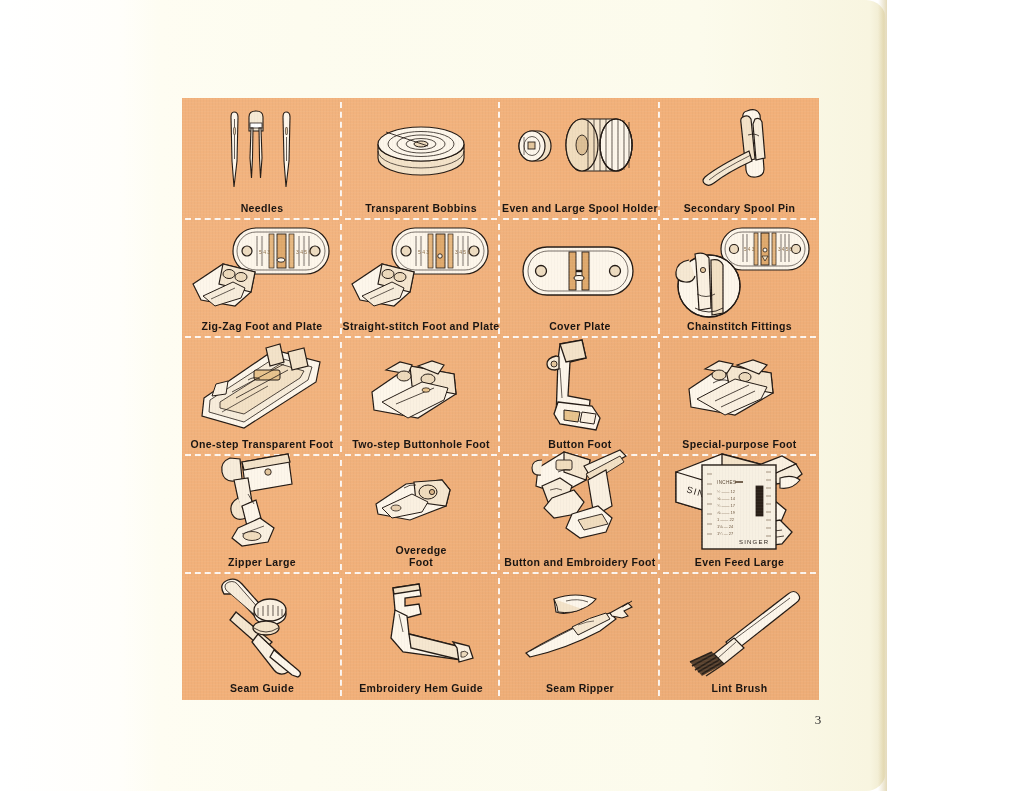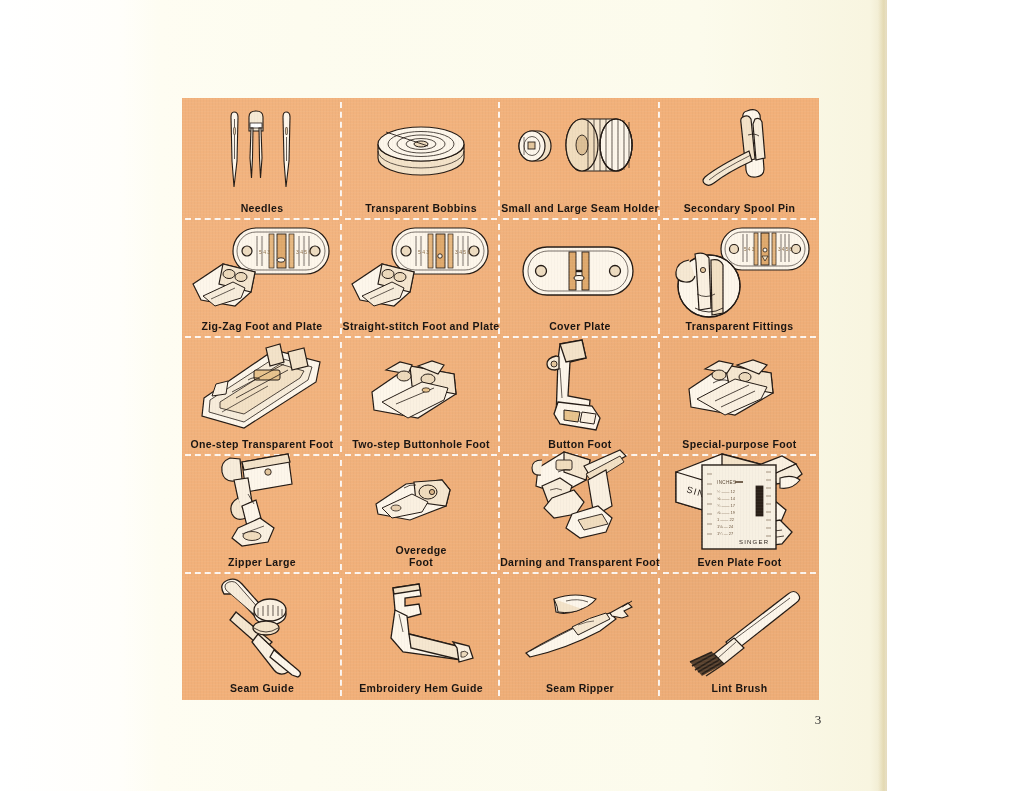--- a/index.html
+++ b/index.html
@@ -24,20 +24,21 @@
   
   #page {
     position: absolute;
     left: 0px;
     top: 0px;
     width: 886px;
     height: 791px;
     background: linear-gradient(to right,
         #ffffff 0px, #fffefa 120px, #fefdf2 160px,
         #fdfcef 300px, #fcfbec 700px, #f8f5e0 870px, #efe9cd 884px, #ffffff 886px);
+    border-radius: 20px;
   }
 
   
   #page-edge {
     position: absolute;
     left: 878px; top: 0;
     width: 9px; height: 791px;
     background: linear-gradient(to right, rgba(214,199,150,0.0), rgba(206,188,130,0.55));
   }
 
@@ -217,21 +218,21 @@
                   <path d="M96 12 l0 52"></path>
                     <path d="M102 12 l0 52"></path>
                     <path d="M108 12 l0 52"></path>
                   <path d="M114 13 l0 50"></path>
                     <path d="M119 15 l0 46"></path>
                 </g>
                 <ellipse cx="106" cy="38" rx="16" ry="26" fill="none" stroke-width="1.2"></ellipse>
               </g>
             </svg>
           </div>
-          <div class="caption">Small and Large Seam Holder</div>
+          <div class="caption">Even and Large Spool Holder</div>
         </div>
 
         <div class="cell sep-bottom">
           <div class="art">
             <svg width="110" height="90" viewBox="0 0 110 90">
               <g stroke="#231a14" stroke-width="1.2" fill="#fdf6ea">
                 <path d="M62 6 q10 -4 13 4 l4 54 q0 7 -8 8 q-9 1 -10 -7 l-3 -52 q-1 -6 4 -7z"></path>
                 <path d="M58 12 q5 -3 8 2 l4 40 -10 2 -4 -38 q-1 -5 2 -6z" fill="#f3e2c8"></path>
                 <path d="M70 14 q5 -2 7 3 l3 36 -9 2 -3 -36z" fill="#f7ecda"></path>
                 <path d="M64 46 q-32 16 -44 26 q-4 4 0 7 q4 3 9 -1 q14 -11 38 -22z" fill="#f6e8d2"></path>
@@ -369,21 +370,21 @@
                   <path d="M20 10 q-12 2 -13 12 q-1 9 9 10 q8 1 10 -6" fill="#f6e8d2" stroke-width="1.2"></path>
                   <path d="M26 4 q10 -3 14 4 l2 50 -12 2 -3 -48z" fill="#faf0e0" stroke-width="1.2"></path>
                   <path d="M42 10 q9 -2 12 5 l0 48 -11 2 -1 -50z" fill="#f2e0c4" stroke-width="1.2"></path>
                   <circle cx="34" cy="20" r="2.6" fill="#e3c69c" stroke-width="0.9"></circle>
                   <path d="M28 44 q9 5 18 0" fill="none" stroke-width="0.8"></path>
                   <path d="M26 58 q14 8 28 0" fill="none" stroke-width="0.9"></path>
                 </g>
               </g>
             </svg>
           </div>
-          <div class="caption">Transparent Fittings</div>
+          <div class="caption">Chainstitch Fittings</div>
         </div>
 
         <div class="cell sep-right sep-bottom">
           <div class="art">
             <svg width="140" height="96" viewBox="0 0 140 96">
               <g stroke="#231a14" stroke-width="1.2">
                 <path d="M12 58 L82 10 L128 22 L124 42 L52 88 L10 76z" fill="#fdf6ea"></path>
                 <path d="M18 60 L84 17 L120 27 L116 40 L52 82 L17 72z" fill="#f7ecda" stroke-width="0.8"></path>
                 <path d="M28 62 L88 24 L112 31 L108 38 L52 74 L28 68z" fill="#f2e0c4" stroke-width="0.8"></path>
                 <path d="M74 8 L88 4 L92 22 L78 26z" fill="#f3e2c8"></path>
@@ -509,21 +510,21 @@
                 <path d="M68 34 L86 24 L92 60 L74 70z" fill="#faf0e0"></path>
                 <path d="M22 40 L40 32 L52 40 L48 52 L28 56z" fill="#f7ecda"></path>
                 <path d="M32 52 L54 44 L64 56 L56 68 L34 72 L24 62z" fill="#faf0e0"></path>
                 <path d="M52 68 L78 60 L92 72 L86 86 L60 92 L46 82z" fill="#fdf6ea"></path>
                 <path d="M58 74 L82 68 L88 78 L64 84z" fill="#f0dcbd" stroke-width="0.9"></path>
                 <path d="M38 26 q7 -4 12 -2" fill="none" stroke-width="0.8"></path>
                 <path d="M30 44 q7 -3 12 0" fill="none" stroke-width="0.7"></path>
               </g>
             </svg>
           </div>
-          <div class="caption">Darning and Transparent Foot</div>
+          <div class="caption">Button and Embroidery Foot</div>
         </div>
 
         <div class="cell sep-bottom">
           <div class="art">
             <svg width="140" height="108" viewBox="0 0 140 108">
               <g stroke="#231a14" stroke-width="1.3">
                 <path d="M6 24 L52 6 L90 16 L90 48 L46 66 L6 54z" fill="#fdf6ea"></path>
                 <path d="M52 6 L90 16 L90 48 L52 38z" fill="#f3e2c8"></path>
                 <path d="M6 24 L52 38 L46 66 L6 54z" fill="#fbf3e6"></path>
                 <text x="16" y="44" transform="rotate(17 16 44)" font-family="Liberation Sans, sans-serif" font-size="9" letter-spacing="1.4" fill="#231a14" stroke="none">SINGER</text>
@@ -533,21 +534,21 @@
                 <path d="M84 22 L92 20 L96 44 L86 46z" fill="#3a2b20" stroke-width="0.8"></path>
                 <path d="M86 44 q14 -2 18 8 q2 10 -10 12 q-12 2 -14 -8z" fill="#f2e0c4"></path>
                 <path d="M78 58 L104 52 L116 62 L110 76 L82 82 L70 72z" fill="#fdf6ea"></path>
                 <path d="M76 78 L110 72 L122 84 L112 96 L78 100 L66 90z" fill="#faf0e0"></path>
                 <path d="M82 86 L112 82" fill="none" stroke-width="0.8"></path>
                 <path d="M86 92 L114 88" fill="none" stroke-width="0.8"></path>
                 <path d="M92 60 q8 -3 14 1" fill="none" stroke-width="0.8"></path>
               </g>
             </svg>
           </div>
-          <div class="caption">Even Plate Foot</div>
+          <div class="caption">Even Feed Large</div>
         </div>
 
         <div class="cell sep-right">
           <div class="art">
             <svg width="120" height="104" viewBox="0 0 120 104">
               <g stroke="#231a14" stroke-width="1.3" fill="#fdf6ea">
                 <path d="M22 18 q-6 -10 4 -14 q8 -3 14 4 l30 34 -8 8 -30 -32z"></path>
                 <path d="M24 14 q-3 -6 3 -8 q6 -2 10 4 l28 32 -4 4z" fill="#f7ecda" stroke-width="0.8"></path>
                 <path d="M34 36 l36 30 -8 8 -34 -30z" fill="#f5e6cf"></path>
                 <ellipse cx="68" cy="38" rx="16" ry="11" fill="#fdf6ea"></ellipse>

